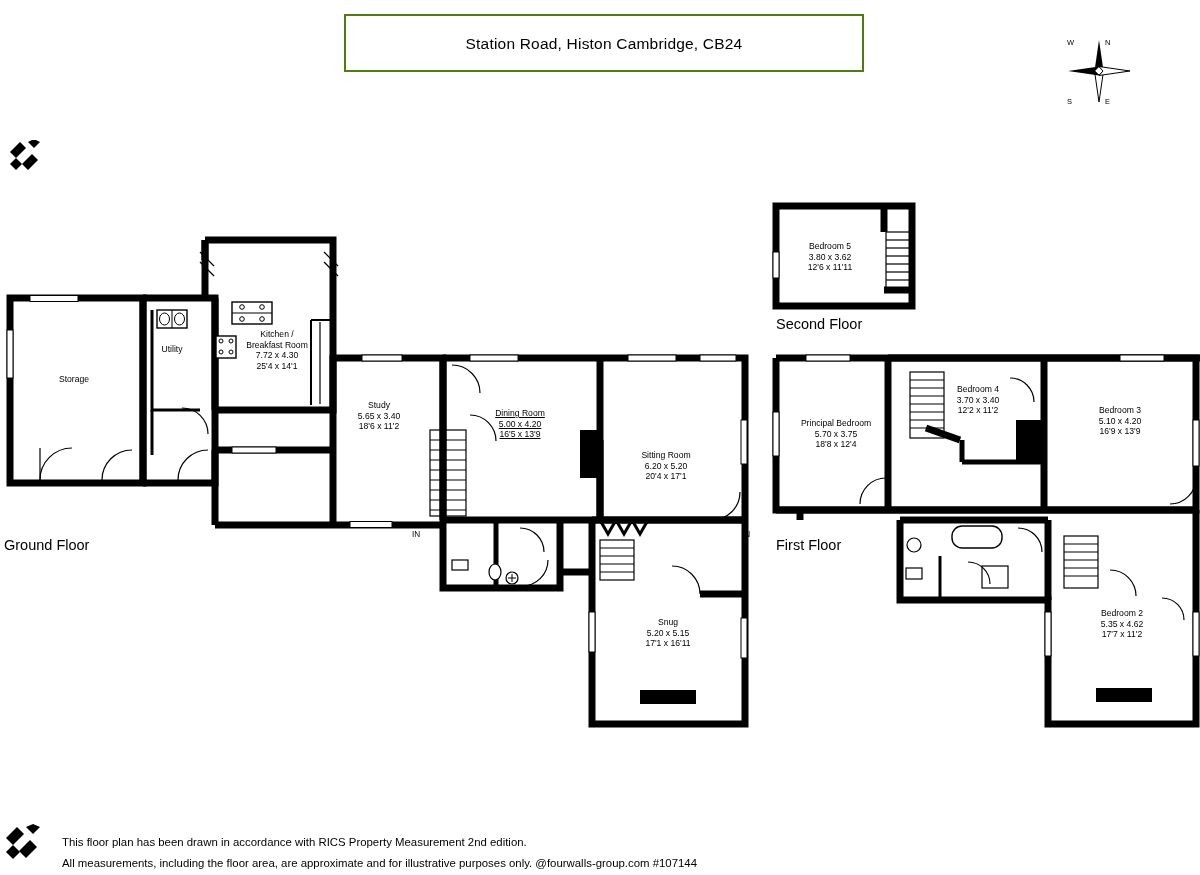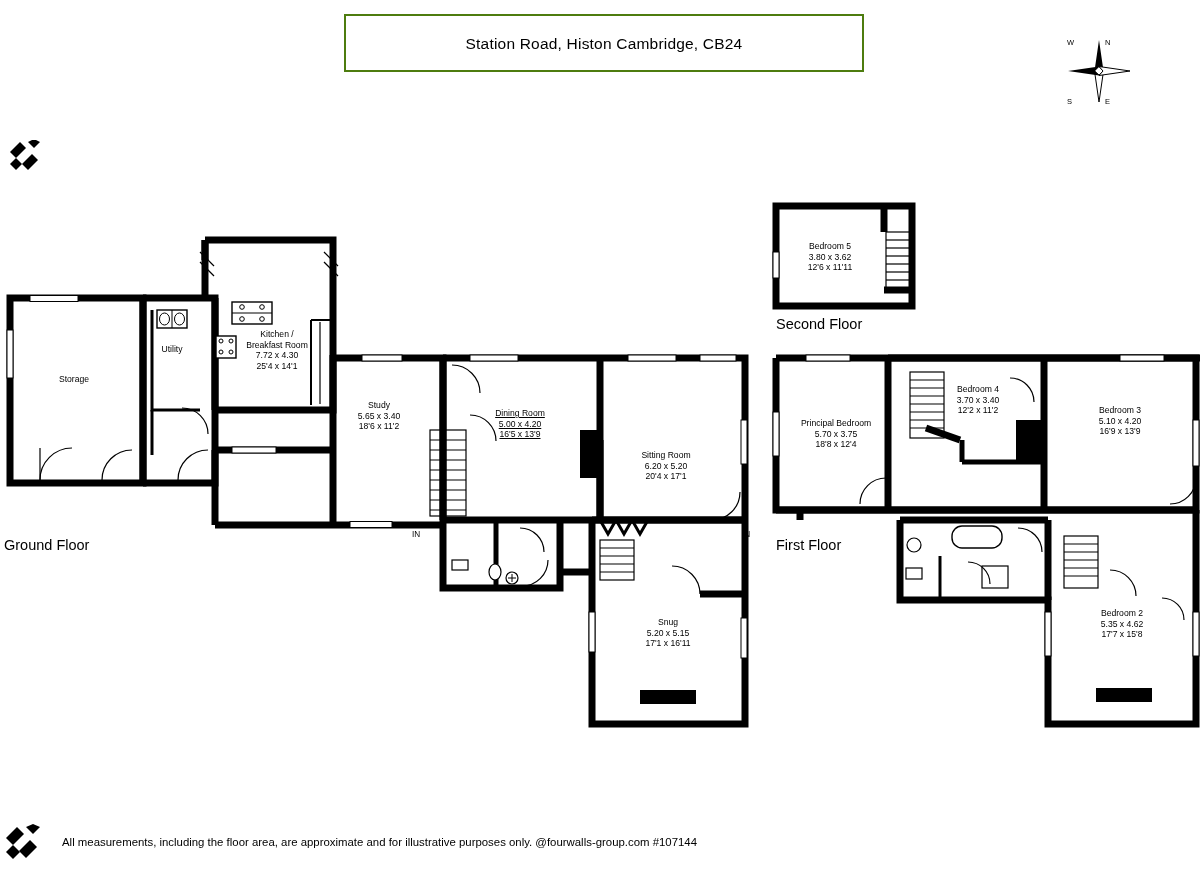--- a/index.html
+++ b/index.html
@@ -346,21 +346,21 @@
 
 <div class="room" style="left:1076px; top:405px; width:88px;">
   <span class="nm">Bedroom 3</span>
   <span class="d1">5.10 x 4.20</span>
   <span class="d2">16'9 x 13'9</span>
 </div>
 
 <div class="room" style="left:1078px; top:608px; width:88px;">
   <span class="nm">Bedroom 2</span>
   <span class="d1">5.35 x 4.62</span>
-  <span class="d2">17'7 x 15'8</span>
+  <span class="d2">17'7 x 11'2</span>
 </div>
 
 <div class="room" style="left:790px; top:241px; width:80px;text-align:center;">
   <span class="nm">Bedroom 5</span>
   <span class="d1">3.80 x 3.62</span>
   <span class="d2">12'6 x 11'11</span>
 </div>
 
 <div class="in-marker" id="in-1">IN</div>
 <div class="in-marker" id="in-2">IN</div>
@@ -381,14 +381,15 @@
     <g fill="#000">
       <polygon points="2,14 13,3 20,10 9,21"></polygon>
       <polygon points="15,27 26,16 33,23 22,34"></polygon>
       <polygon points="2,28 9,21 16,28 9,35"></polygon>
       <polygon points="22,3 29,10 36,3 29,0"></polygon>
     </g>
   </svg>
 </div>
 
 <div class="footer">
+  <div>This floor plan has been drawn in accordance with RICS Property Measurement 2nd edition.</div>
   <div>All measurements, including the floor area, are approximate and for illustrative purposes only. @fourwalls-group.com #107144</div>
 </div>
 
 </body></html>

